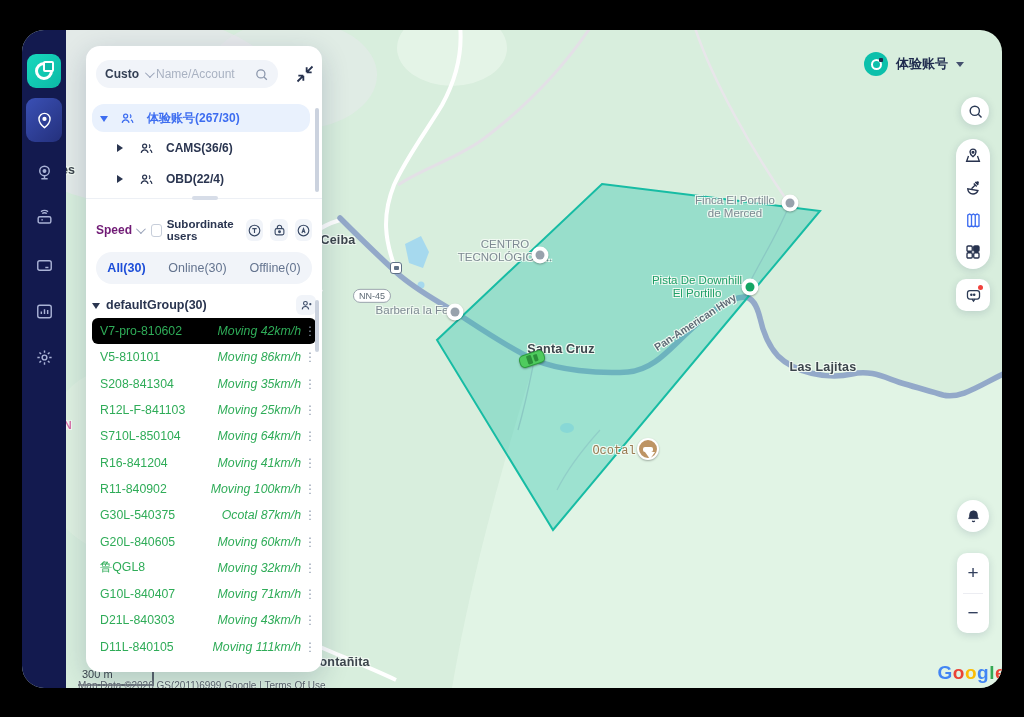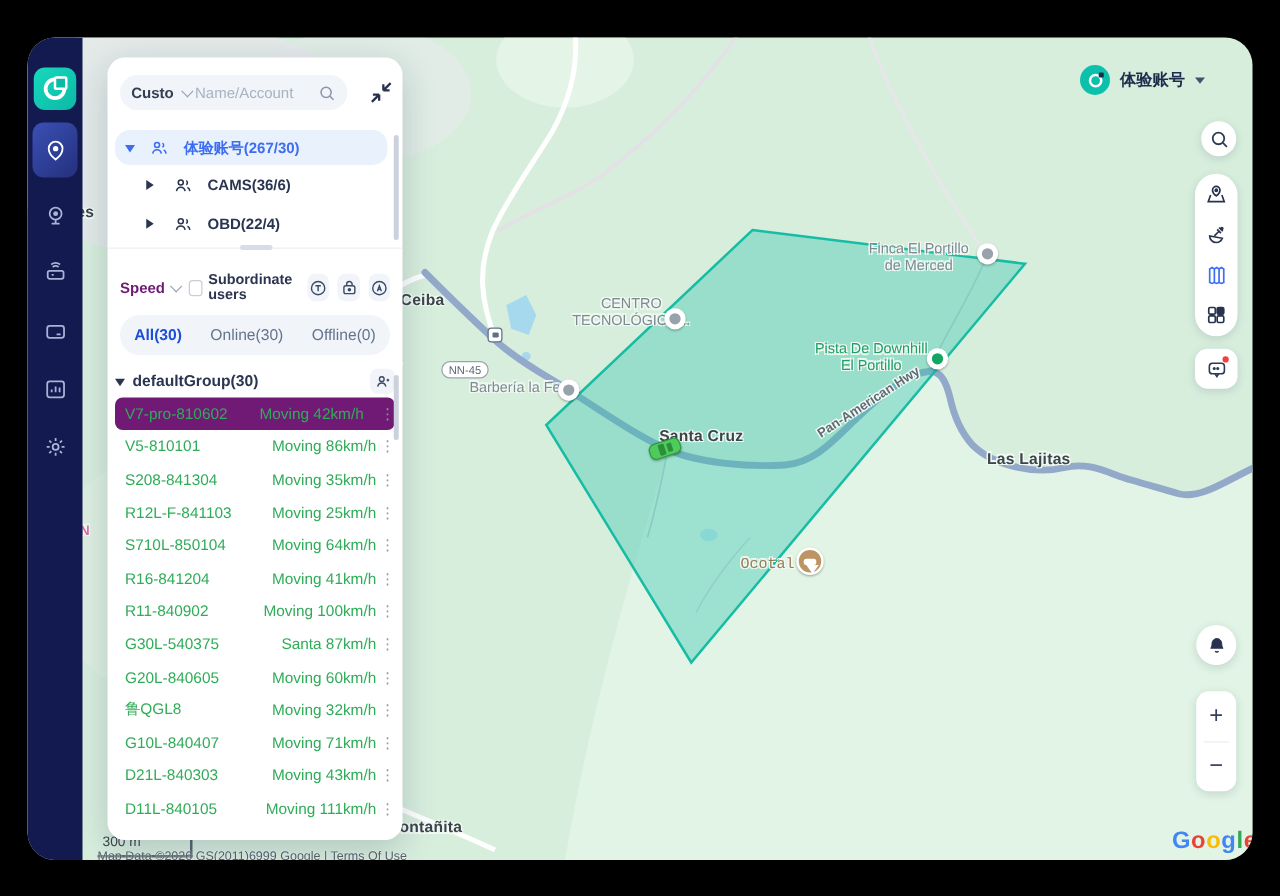--- a/index.html
+++ b/index.html
@@ -92,23 +92,23 @@
   .tabs { position:absolute; left:10px; top:206px; width:216px; height:32px; background:#f1f4f9;
     border-radius:16px; display:flex; align-items:center; justify-content:space-around;}
   .tab { color:#64748f; font-size:12.5px; cursor:pointer;}
   .tab.active { color:#1d4ed8; font-weight:bold;}
   .grouprow { position:absolute; left:6px; top:248px; width:224px; height:22px; display:flex; align-items:center; gap:6px;
     color:#2a3550; font-weight:bold; font-size:12.5px;}
   .groupbtn { margin-left:auto; width:20px; height:20px; background:#f1f4f9; border-radius:6px;
     display:flex; align-items:center; justify-content:center; color:#3a4a66;}
   #vehicle-list { position:absolute; left:6px; top:272px; width:224px;}
   .vrow { height:26.3px; display:flex; align-items:center; padding:0 4px 0 8px; border-radius:6px;}
-  .vrow.sel { background:#701a75;gap:10px; }
+  .vrow.sel { background:#000000; }
   .vname { color:#2fac58; font-size:12.3px; flex:1; white-space:nowrap;}
-  .vstatus { color:#2fac58; font-size:12.3px; }
+  .vstatus { color:#2fac58; font-size:12.3px;font-style:italic; }
   .vmore { color:#8c99ac; font-size:12px; margin-left:3px; width:8px; text-align:center; cursor:pointer;}
 
   
   .account { position:absolute; right:38px; top:22px; display:flex; align-items:center; gap:8px; z-index:15; cursor:pointer;}
   .account .mini { width:24px; height:24px; border-radius:50%; background:#0cc0ab;
     display:flex; align-items:center; justify-content:center;}
   .account .mini i { width:11px; height:11px; border:2.5px solid #fff; border-radius:50%; display:block; position:relative;}
   .account .mini i::after { content:""; position:absolute; right:-3px; top:-3px; width:4px; height:4px; background:#1f2b4d; border-radius:1px;}
   .account .name { font-size:13px; font-weight:bold; color:#1f2b4d; }
   .account .dcaret { width:0; height:0; border:4px solid transparent; border-top:5px solid #44506e; margin-top:4px;}
@@ -384,21 +384,21 @@
           <span class="vstatus">Moving 41km/h</span>
           <span class="vmore">⋮</span>
         </div>
         <div class="vrow">
           <span class="vname">R11-840902</span>
           <span class="vstatus">Moving 100km/h</span>
           <span class="vmore">⋮</span>
         </div>
         <div class="vrow">
           <span class="vname">G30L-540375</span>
-          <span class="vstatus">Santa 87km/h</span>
+          <span class="vstatus">Ocotal 87km/h</span>
           <span class="vmore">⋮</span>
         </div>
         <div class="vrow">
           <span class="vname">G20L-840605</span>
           <span class="vstatus">Moving 60km/h</span>
           <span class="vmore">⋮</span>
         </div>
         <div class="vrow">
           <span class="vname">鲁QGL8</span>
           <span class="vstatus">Moving 32km/h</span>

